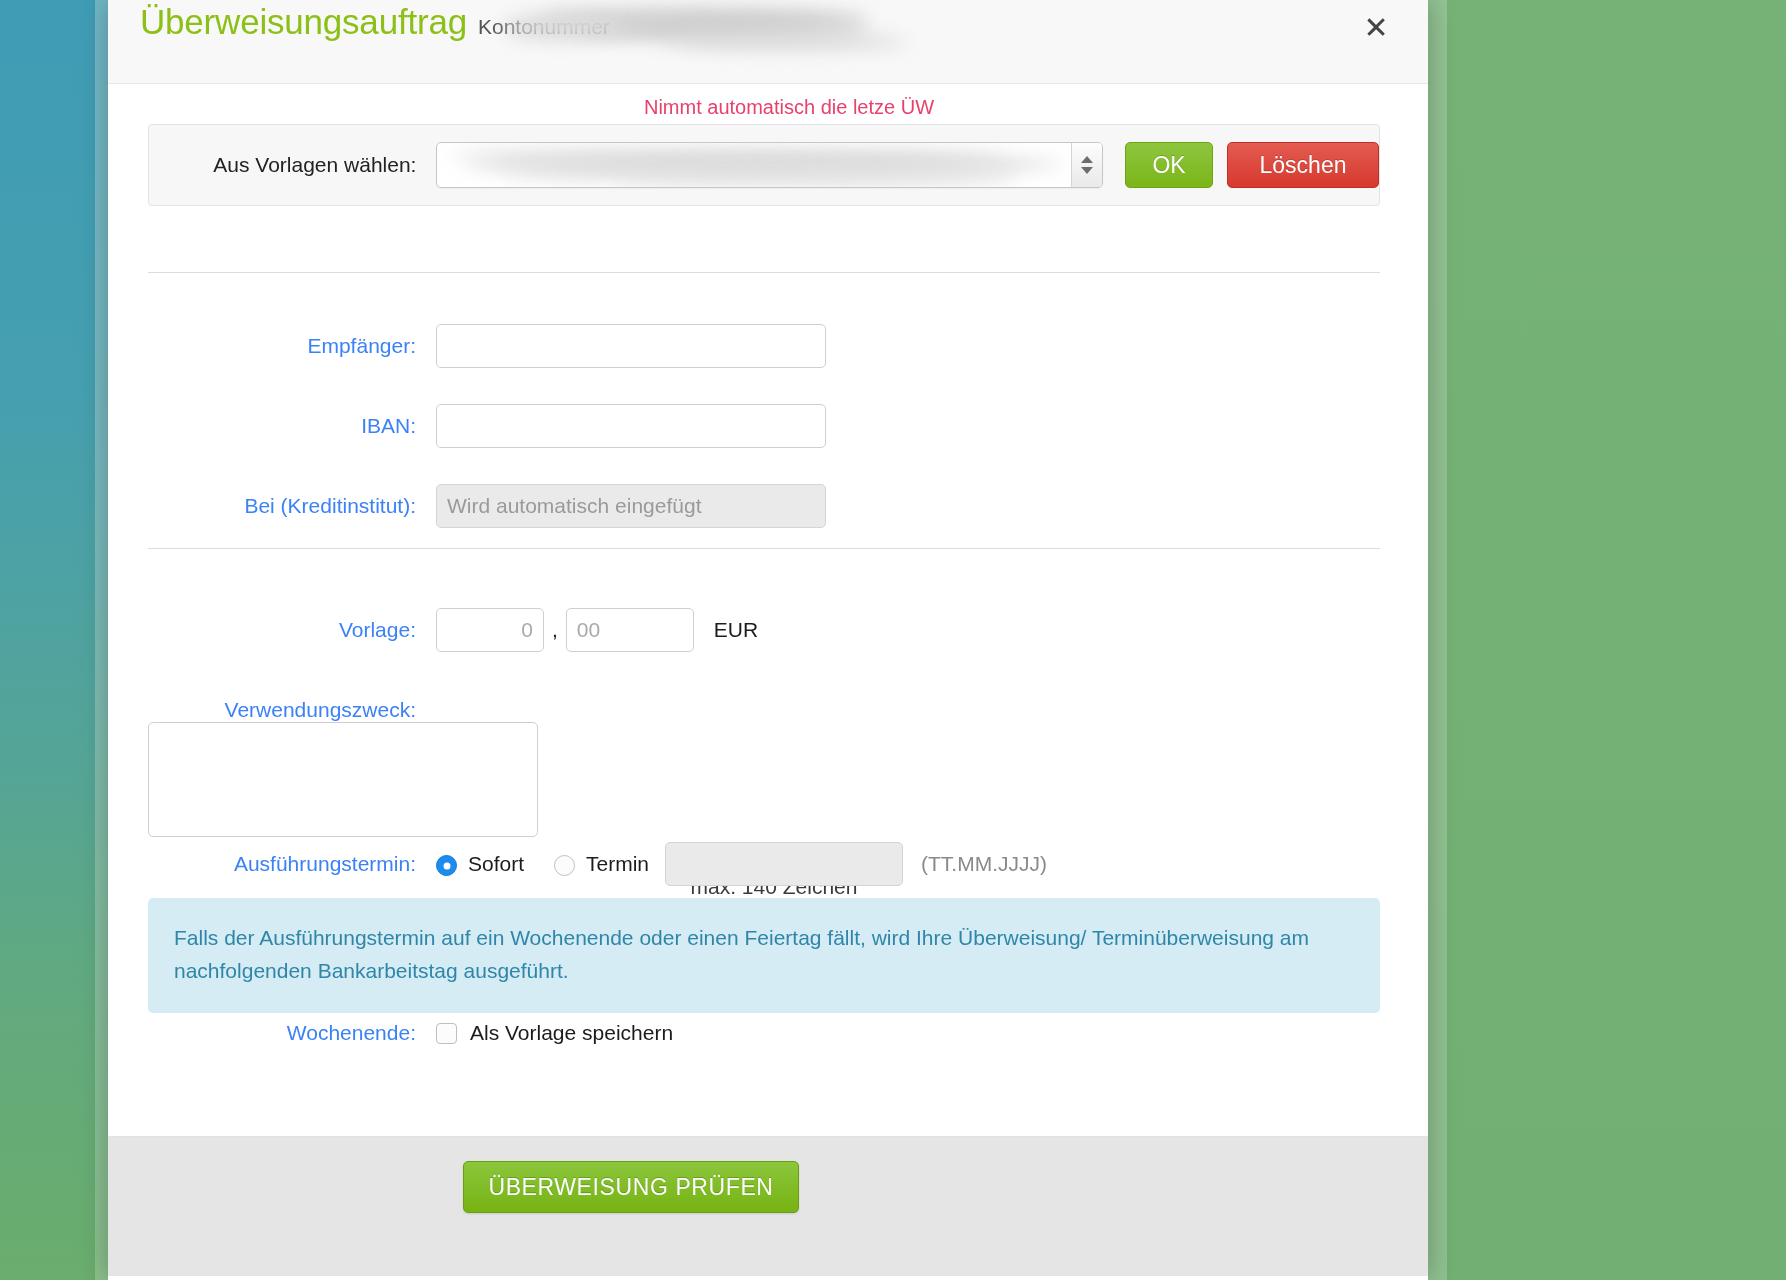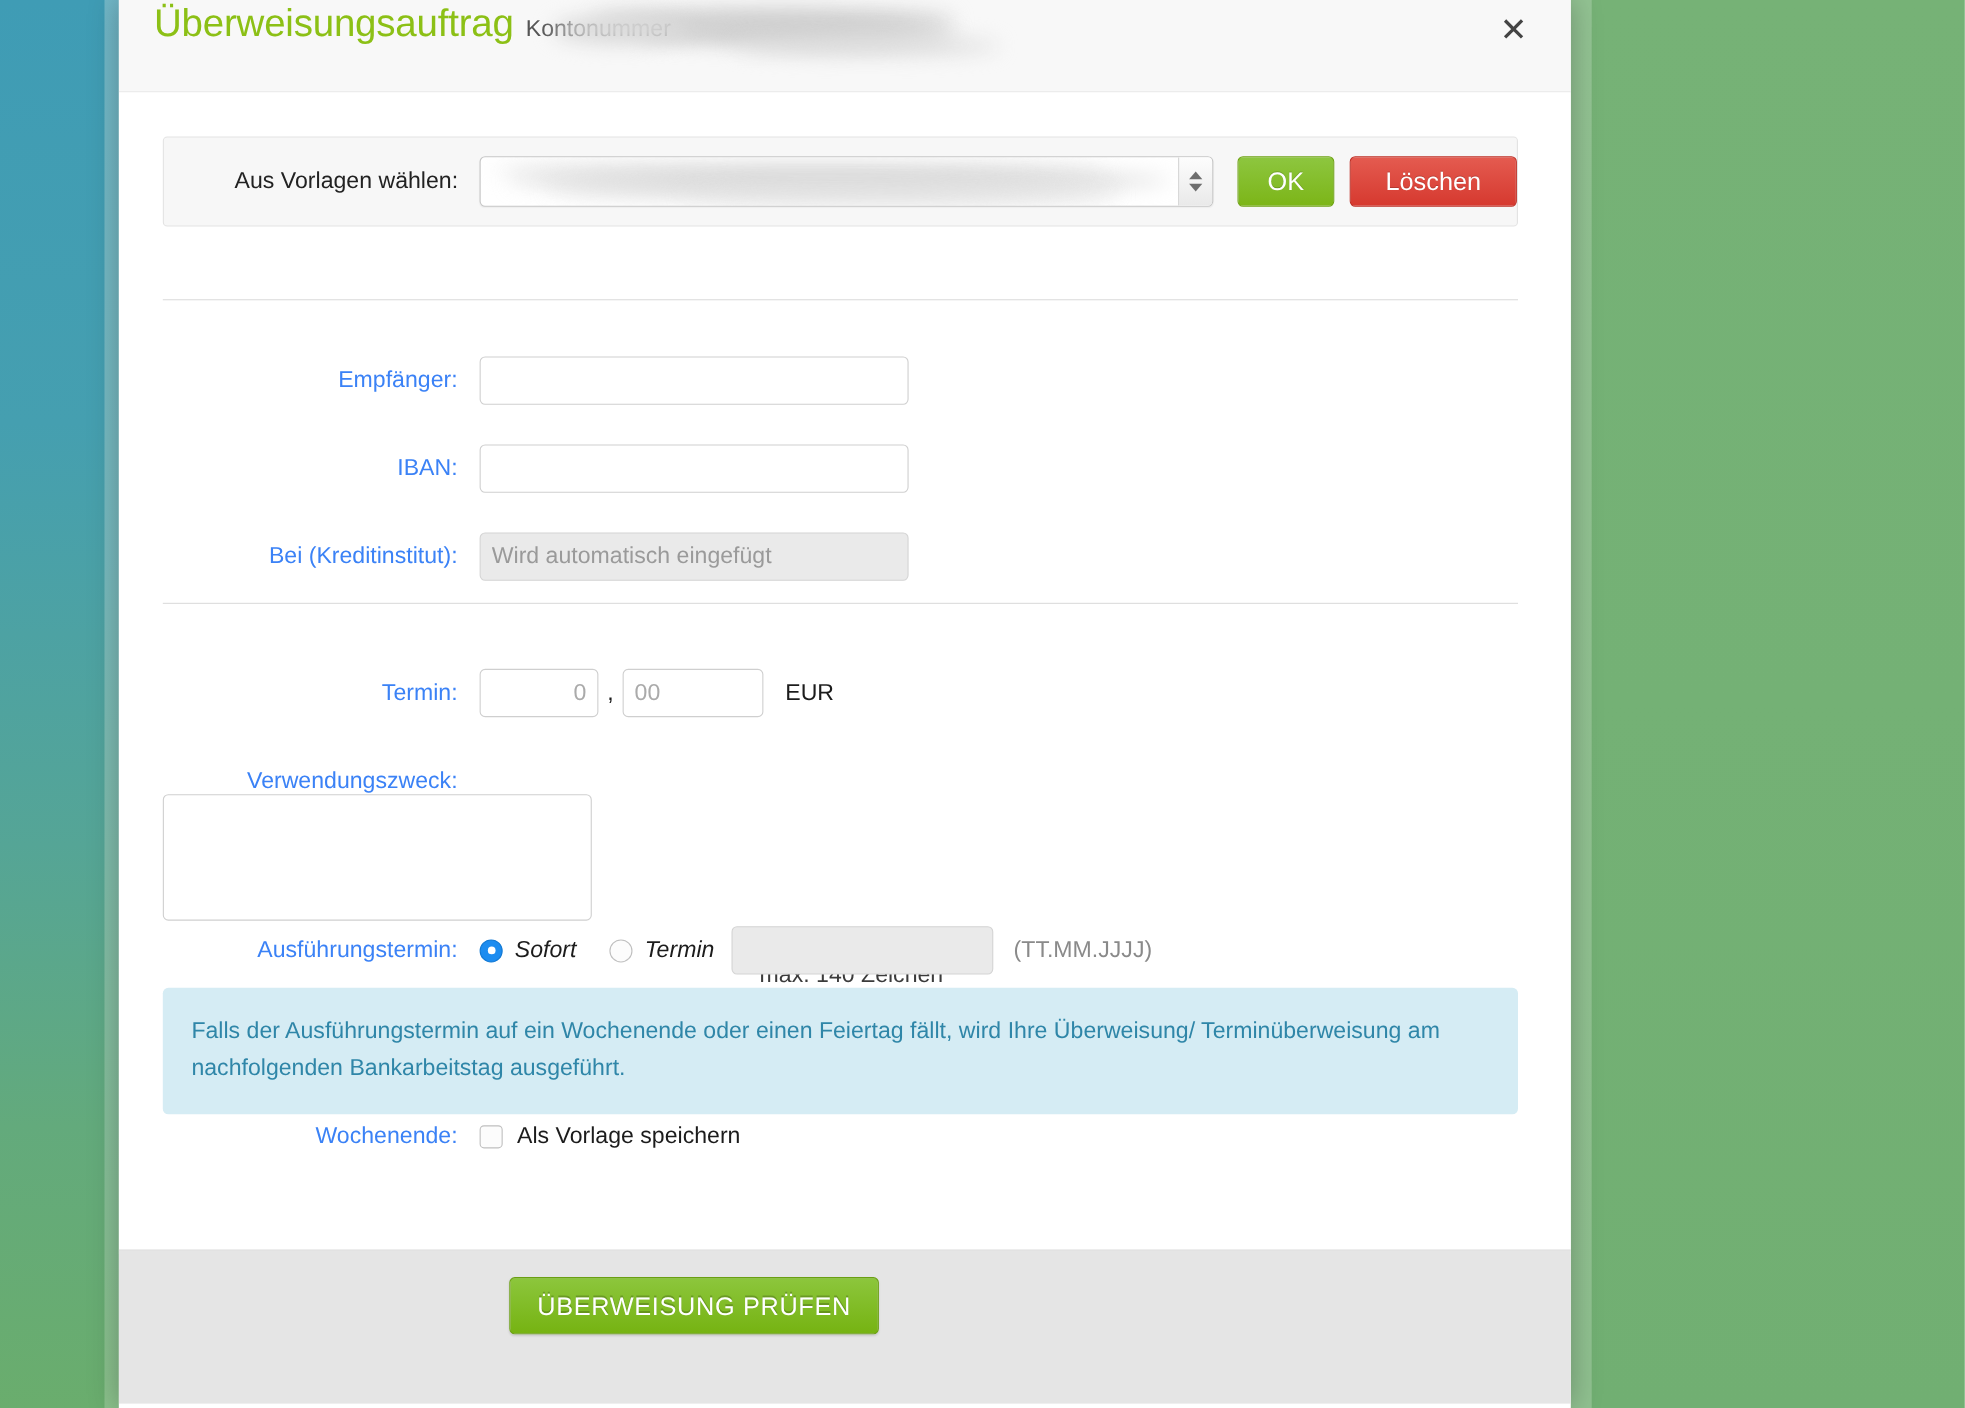--- a/index.html
+++ b/index.html
@@ -312,22 +312,21 @@
     align-self: center;
     margin-top: 38px;
     font-size: 21px;
     color: #3b3b3b;
   }
 
   
   #row-termin { top: 758px; }
   .radio-wrap {
     display: flex;
-    align-items: center;
-    font-style: italic;
+    align-items: flex-end;
   }
   .radio {
     width: 21px; height: 21px;
     border-radius: 50%;
     box-sizing: border-box;
     flex: 0 0 auto;
     cursor: pointer;
   }
   .radio.on {
     background: #1c8cf0;
@@ -449,20 +448,21 @@
     </div>
     <div class="smudge" id="hdr-smudge-a"></div>
     <div class="smudge" id="hdr-smudge-b"></div>
     <div class="smudge" id="hdr-smudge-c"></div>
     <div class="smudge" id="hdr-smudge-d"></div>
     <button id="close-btn">✕</button>
   </div>
 
   <div id="modal-body">
 
+    <div id="annotation">Nimmt automatisch die letze ÜW</div>
 
     <div id="template-panel">
       <div id="template-label">Aus Vorlagen wählen:</div>
       <div id="template-select-wrap">
         <div class="smudge" id="sel-smudge-1"></div>
         <div class="smudge" id="sel-smudge-2"></div>
         <div class="smudge" id="sel-smudge-3"></div>
         <div class="smudge" id="sel-smudge-4"></div>
         <div id="sel-arrows">
           <span class="tri-up"></span>
@@ -486,21 +486,21 @@
     </div>
 
     <div class="row" id="row-bei">
       <div class="lbl">Bei (Kreditinstitut):</div>
       <input class="txt readonly" type="text" readonly="" placeholder="Wird automatisch eingefügt" style="">
     </div>
 
     <div class="hr" id="hr2"></div>
 
     <div class="row" id="row-betrag">
-      <div class="lbl">Termin:</div>
+      <div class="lbl">Vorlage:</div>
       <input class="txt" id="betrag-euro" type="text" placeholder="0" style="">
       <span id="betrag-comma">,</span>
       <input class="txt" id="betrag-cent" type="text" placeholder="00" style="">
       <span id="betrag-currency">EUR</span>
     </div>
 
     <div class="row" id="row-zweck">
       <div class="lbl">Verwendungszweck:</div>
       <textarea id="zweck-area" style=""></textarea>
       <span id="zweck-hint">max. 140 Zeichen</span>

